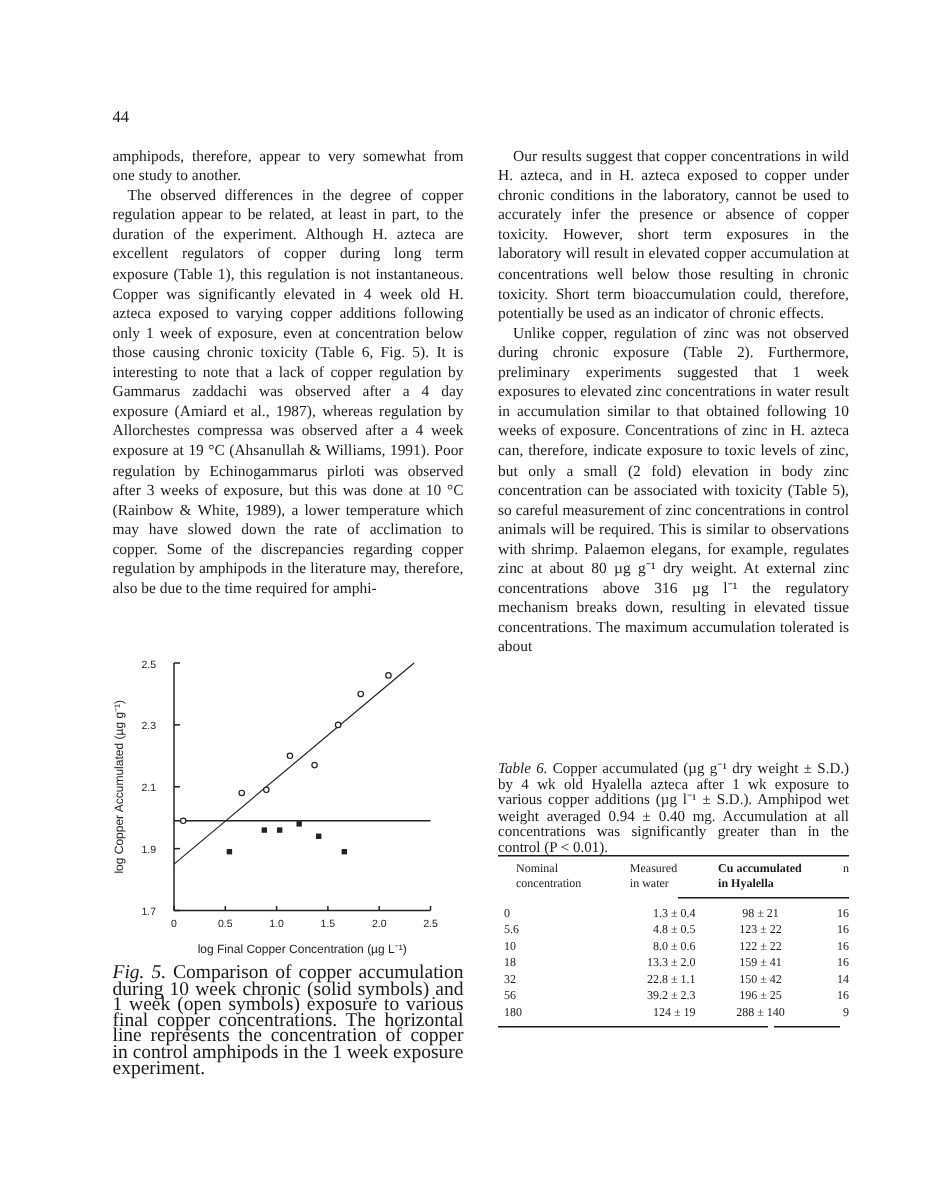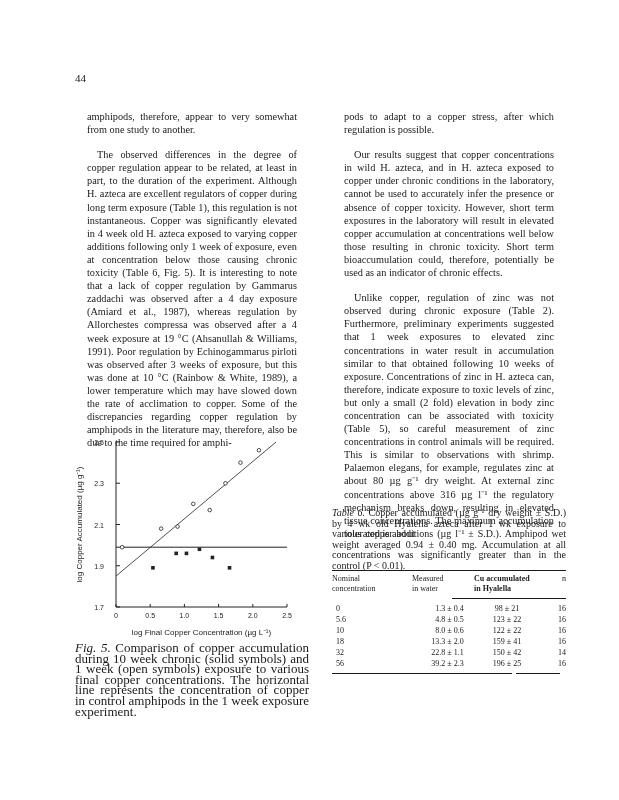--- a/index.html
+++ b/index.html
@@ -2,33 +2,33 @@
 <html><head>
 <meta charset="utf-8">
 <style>
   html, body { margin: 0; padding: 0; background: #ffffff; }
   body { width: 619px; height: 800px; position: relative; overflow: hidden;
          font-family: "Liberation Serif", serif; color: #1a1a1a; }
   .page-number { position: absolute; left: 75px; top: 72px; font-size: 11px; }
   .col { position: absolute; font-size: 10.3px; line-height: 13.1px; text-align: justify; }
   .col-left { left: 75px; top: 98px; width: 234px; }
   .col-right { left: 332px; top: 98px; width: 234px; }
-  .col p { margin: 12px; }
+  .col p { margin: 0; }
   .col p.indent { text-indent: 10px; }
   .chart { position: absolute; left: 60px; top: 432px; width: 250px; height: 210px; }
   .chart svg { position: absolute; left: 0; top: 0; }
   .fig-caption { position: absolute; left: 75px; top: 643px; width: 234px;
                  font-size: 13px; line-height: 10.6px; text-align: justify; }
   .fig-caption .lab { font-style: italic; }
   .table-caption { position: absolute; left: 332px; top: 508px; width: 234px;
                    font-size: 10px; line-height: 10.5px; text-align: justify; }
   .table-caption .lab { font-style: italic; }
   .table { position: absolute; left: 332px; top: 570px; width: 234px; font-size: 8px; }
   .rule { border-top: 1px solid #1a1a1a; }
-  .thead { display: flex; padding: 3px 0 4px 0; line-height: 10px; }
+  .thead { display: flex; padding: 3px 0 4px 0; line-height: 10px; margin-left: 12px; }
   .thead div { white-space: pre-line; }
   .h1 { width: 80px; } .h2 { width: 62px; } .h3 { width: 82px; font-weight: bold; } .h4 { width: 10px; text-align: right; }
   .subrule { margin-left: 120px; border-top: 1px solid #1a1a1a; }
   .trow { display: flex; line-height: 11px; }
   .c1 { width: 60px; padding-left: 4px; }
   .c2 { width: 70px; text-align: right; }
   .c3 { width: 80px; text-align: center; padding-left: 4px; }
   .c4 { width: 20px; text-align: right; }
   .tbody { padding-top: 4px; padding-bottom: 4px; }
   .bottom-rule { display: flex; }
@@ -39,21 +39,20 @@
 <body>
 
 <div class="page-number">44</div>
 
 <div class="col col-left">
   <p>amphipods, therefore, appear to very somewhat from one study to another.</p>
   <p class="indent">The observed differences in the degree of copper regulation appear to be related, at least in part, to the duration of the experiment. Although H. azteca are excellent regulators of copper during long term exposure (Table 1), this regulation is not instantaneous. Copper was significantly elevated in 4 week old H. azteca exposed to varying copper additions following only 1 week of exposure, even at concentration below those causing chronic toxicity (Table 6, Fig. 5). It is interesting to note that a lack of copper regulation by Gammarus zaddachi was observed after a 4 day exposure (Amiard et al., 1987), whereas regulation by Allorchestes compressa was observed after a 4 week exposure at 19 °C (Ahsanullah &amp; Williams, 1991). Poor regulation by Echinogammarus pirloti was observed after 3 weeks of exposure, but this was done at 10 °C (Rainbow &amp; White, 1989), a lower temperature which may have slowed down the rate of acclimation to copper. Some of the discrepancies regarding copper regulation by amphipods in the literature may, therefore, also be due to the time required for amphi-</p>
 </div>
 
 <div class="col col-right">
-  <p>pods to adapt to a copper stress, after which regulation is possible.</p>
   <p class="indent">Our results suggest that copper concentrations in wild H. azteca, and in H. azteca exposed to copper under chronic conditions in the laboratory, cannot be used to accurately infer the presence or absence of copper toxicity. However, short term exposures in the laboratory will result in elevated copper accumulation at concentrations well below those resulting in chronic toxicity. Short term bioaccumulation could, therefore, potentially be used as an indicator of chronic effects.</p>
   <p class="indent">Unlike copper, regulation of zinc was not observed during chronic exposure (Table 2). Furthermore, preliminary experiments suggested that 1 week exposures to elevated zinc concentrations in water result in accumulation similar to that obtained following 10 weeks of exposure. Concentrations of zinc in H. azteca can, therefore, indicate exposure to toxic levels of zinc, but only a small (2 fold) elevation in body zinc concentration can be associated with toxicity (Table 5), so careful measurement of zinc concentrations in control animals will be required. This is similar to observations with shrimp. Palaemon elegans, for example, regulates zinc at about 80 µg g⁻¹ dry weight. At external zinc concentrations above 316 µg l⁻¹ the regulatory mechanism breaks down, resulting in elevated tissue concentrations. The maximum accumulation tolerated is about</p>
 </div>
 
 <div class="chart">
   <svg id="chart-svg" width="250" height="210" viewBox="0 0 250 210" font-family="Liberation Sans, sans-serif">
       <line x1="56" y1="10" x2="56" y2="175" stroke="#222" stroke-width="1"></line>
       <line x1="56" y1="175" x2="227" y2="175" stroke="#222" stroke-width="1"></line>
       <line x1="56" y1="175" x2="60" y2="175" stroke="#222"></line>
       <text x="44" y="178" font-size="7" text-anchor="end" fill="#222">1.7</text>
@@ -148,18 +147,24 @@
         <div class="c2">22.8 ± 1.1</div>
         <div class="c3">150 ± 42</div>
         <div class="c4">14</div>
       </div>
       <div class="trow">
         <div class="c1">56</div>
         <div class="c2">39.2 ± 2.3</div>
         <div class="c3">196 ± 25</div>
         <div class="c4">16</div>
       </div>
+      <div class="trow">
+        <div class="c1">180</div>
+        <div class="c2">124 ± 19</div>
+        <div class="c3">288 ± 140</div>
+        <div class="c4">9</div>
+      </div>
     </div>
   <div class="bottom-rule">
       <div class="a"></div>
       <div class="b"></div>
     </div>
 </div>
 
 </body></html>

